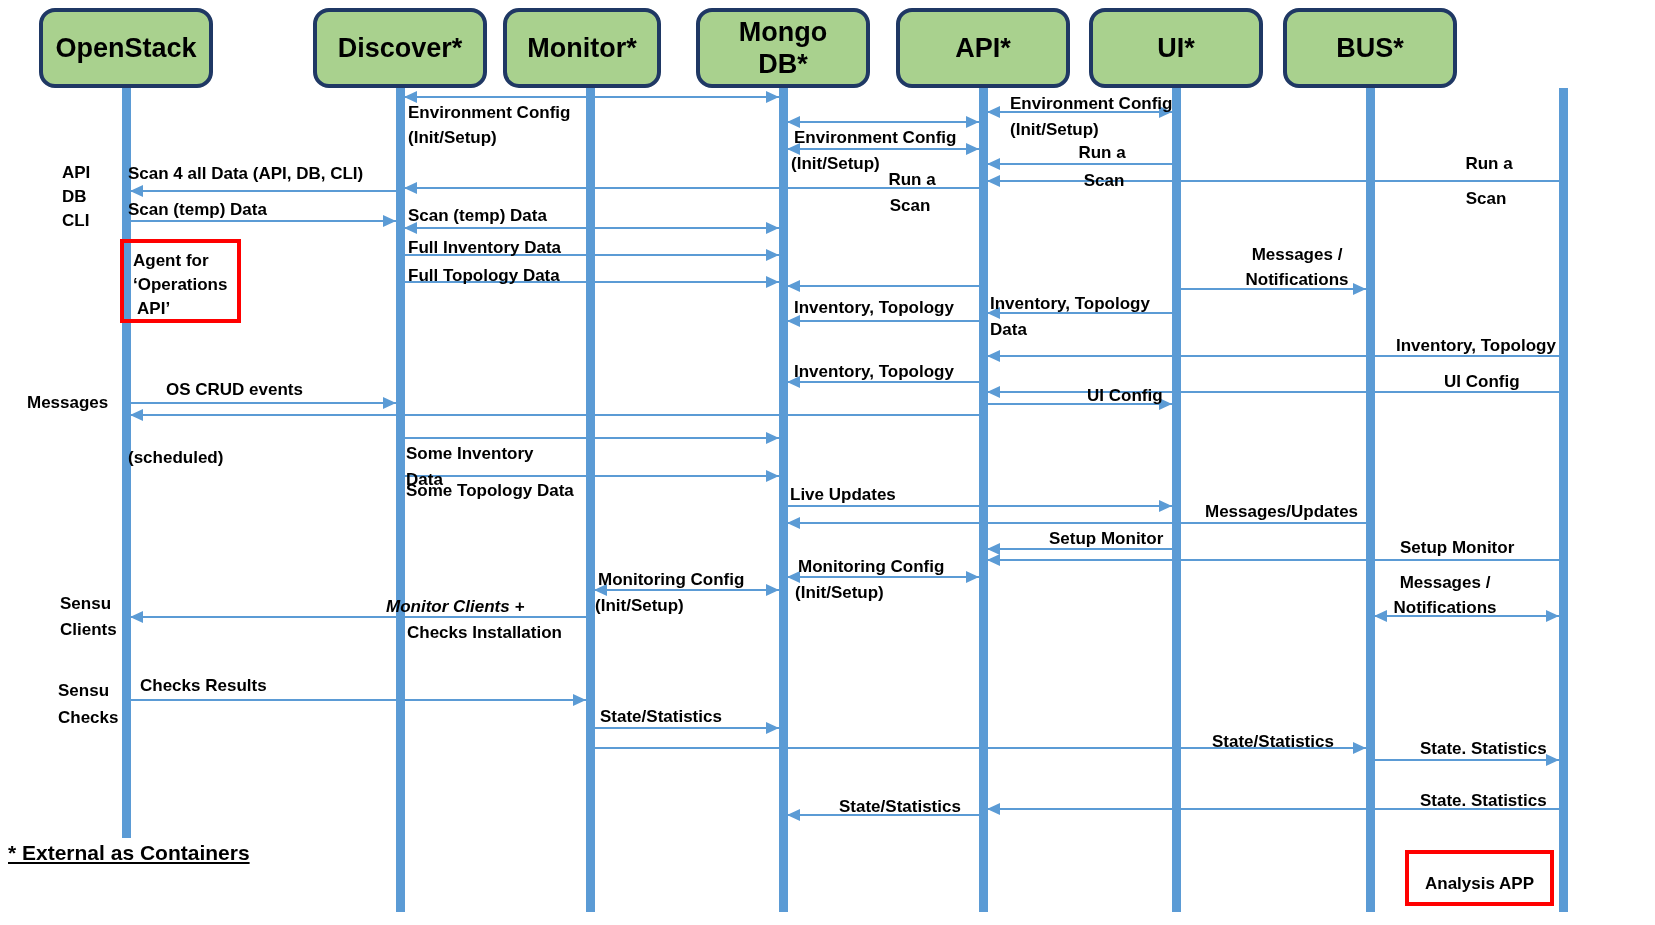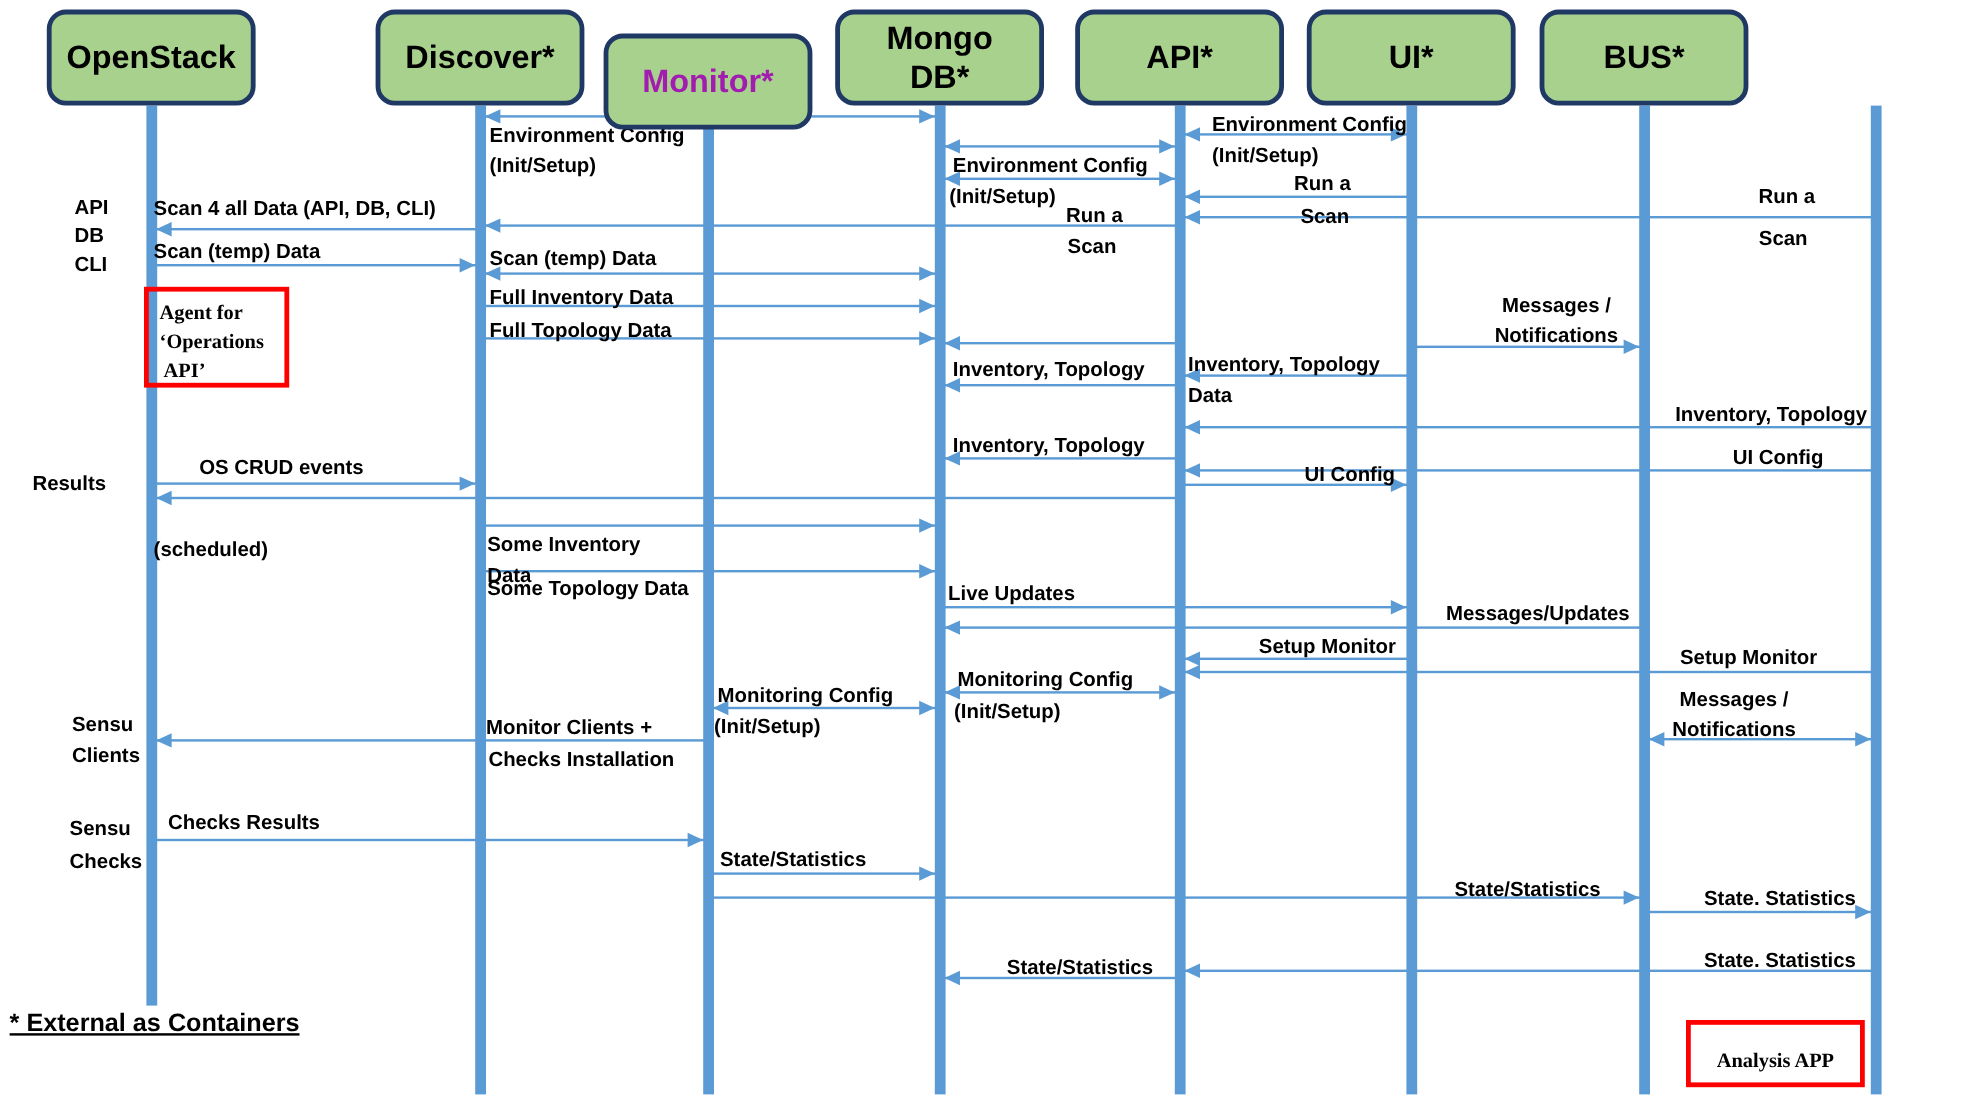--- a/index.html
+++ b/index.html
@@ -7,37 +7,37 @@
   #stage{position:relative;width:1655px;height:925px;background:#fff;overflow:hidden;
          font-family:"Liberation Sans",sans-serif;color:#000;}
   .actor{position:absolute;top:8px;height:80px;display:flex;flex-direction:column;
          align-items:center;justify-content:center;font-weight:bold;font-size:27px;
          line-height:32px;border-radius:16px;box-sizing:border-box;z-index:6;text-align:center;}
   .lifeline{position:absolute;z-index:2;}
   .aline{position:absolute;height:2px;z-index:1;}
   .ahead{position:absolute;width:0;height:0;z-index:3;}
   .mlabel{position:absolute;font-weight:bold;font-size:17px;white-space:pre;z-index:4;}
   .note{position:absolute;box-sizing:border-box;z-index:5;font-weight:bold;font-size:17px;
-        line-height:24px;display:flex;flex-direction:column;background:transparent;font-family:Liberation Serif, serif;}
+        line-height:24px;display:flex;flex-direction:column;background:transparent;}
   .footnote{position:absolute;font-weight:bold;font-size:21px;text-decoration:underline;z-index:4;}
 </style>
 </head>
 <body>
 
 <div id="stage" style="background: rgb(255, 255, 255);">
   <div class="footnote" style="left: 8px; top: 841px; color: rgb(0, 0, 0);">* External as Containers</div>
 <div class="actor" style="left: 39px; width: 174px; background: rgb(169, 209, 142); border: 4px solid rgb(31, 56, 100); color: rgb(0, 0, 0);">
       <span>OpenStack</span>
     </div>
     <div class="lifeline" style="left: 121.5px; top: 88px; width: 9px; height: 750px; background: rgb(91, 155, 213);"></div>
     <div class="actor" style="left: 313px; width: 174px; background: rgb(169, 209, 142); border: 4px solid rgb(31, 56, 100); color: rgb(0, 0, 0);">
       <span>Discover*</span>
     </div>
     <div class="lifeline" style="left: 395.5px; top: 88px; width: 9px; height: 824px; background: rgb(91, 155, 213);"></div>
-    <div class="actor" style="left: 503px; width: 174px; background: rgb(169, 209, 142); border: 4px solid rgb(31, 56, 100); color: #a21caf; margin-top: 20px;">
+    <div class="actor" style="left: 503px; width: 158px; background: rgb(169, 209, 142); border: 4px solid rgb(31, 56, 100); color: #000000;">
       <span>Monitor*</span>
     </div>
     <div class="lifeline" style="left: 585.5px; top: 88px; width: 9px; height: 824px; background: rgb(91, 155, 213);"></div>
     <div class="actor" style="left: 696px; width: 174px; background: rgb(169, 209, 142); border: 4px solid rgb(31, 56, 100); color: rgb(0, 0, 0);">
       <span>Mongo</span>
       <span>DB*</span>
     </div>
     <div class="lifeline" style="left: 778.5px; top: 88px; width: 9px; height: 824px; background: rgb(91, 155, 213);"></div>
     <div class="actor" style="left: 896px; width: 174px; background: rgb(169, 209, 142); border: 4px solid rgb(31, 56, 100); color: rgb(0, 0, 0);">
       <span>API*</span>
@@ -159,36 +159,36 @@
     <div class="mlabel" style="top: 295px; line-height: 25px; color: rgb(0, 0, 0); left: 794px;">Inventory, Topology</div>
     <div class="mlabel" style="top: 242px; line-height: 25px; color: rgb(0, 0, 0); left: 1297px; transform: translateX(-50%); text-align: center;">Messages /
 Notifications</div>
     <div class="mlabel" style="top: 291px; line-height: 25px; color: rgb(0, 0, 0); left: 990px;">Inventory, Topology</div>
     <div class="mlabel" style="top: 317px; line-height: 25px; color: rgb(0, 0, 0); left: 990px;">Data</div>
     <div class="mlabel" style="top: 333px; line-height: 25px; color: rgb(0, 0, 0); left: 1396px;">Inventory, Topology</div>
     <div class="mlabel" style="top: 359px; line-height: 25px; color: rgb(0, 0, 0); left: 794px;">Inventory, Topology</div>
     <div class="mlabel" style="top: 369px; line-height: 25px; color: rgb(0, 0, 0); left: 1444px;">UI Config</div>
     <div class="mlabel" style="top: 383px; line-height: 25px; color: rgb(0, 0, 0); left: 1087px;">UI Config</div>
     <div class="mlabel" style="top: 377px; line-height: 25px; color: rgb(0, 0, 0); left: 166px;">OS CRUD events</div>
-    <div class="mlabel" style="top: 390px; line-height: 25px; color: rgb(0, 0, 0); left: 27px;">Results</div>
+    <div class="mlabel" style="top: 390px; line-height: 25px; color: rgb(0, 0, 0); left: 27px;">Messages</div>
     <div class="mlabel" style="top: 445px; line-height: 25px; color: rgb(0, 0, 0); left: 128px;">(scheduled)</div>
     <div class="mlabel" style="top: 441px; line-height: 26px; color: rgb(0, 0, 0); left: 406px;">Some Inventory
 Data</div>
     <div class="mlabel" style="top: 478px; line-height: 25px; color: rgb(0, 0, 0); left: 406px;">Some Topology Data</div>
     <div class="mlabel" style="top: 482px; line-height: 25px; color: rgb(0, 0, 0); left: 790px;">Live Updates</div>
     <div class="mlabel" style="top: 499px; line-height: 25px; color: rgb(0, 0, 0); left: 1205px;">Messages/Updates</div>
     <div class="mlabel" style="top: 526px; line-height: 25px; color: rgb(0, 0, 0); left: 1049px;">Setup Monitor</div>
     <div class="mlabel" style="top: 535px; line-height: 25px; color: rgb(0, 0, 0); left: 1400px;">Setup Monitor</div>
     <div class="mlabel" style="top: 554px; line-height: 25px; color: rgb(0, 0, 0); left: 798px;">Monitoring Config</div>
     <div class="mlabel" style="top: 580px; line-height: 25px; color: rgb(0, 0, 0); left: 795px;">(Init/Setup)</div>
     <div class="mlabel" style="top: 567px; line-height: 25px; color: rgb(0, 0, 0); left: 598px;">Monitoring Config</div>
     <div class="mlabel" style="top: 593px; line-height: 25px; color: rgb(0, 0, 0); left: 595px;">(Init/Setup)</div>
     <div class="mlabel" style="top: 570px; line-height: 25px; color: rgb(0, 0, 0); left: 1445px; transform: translateX(-50%); text-align: center;">Messages /
 Notifications</div>
-    <div class="mlabel" style="top: 594px; line-height: 25px; color: rgb(0, 0, 0); left: 405px;">Monitor Clients +</div>
+    <div class="mlabel" style="top: 594px; line-height: 25px; color: rgb(0, 0, 0); left: 386px; font-style: italic;">Monitor Clients +</div>
     <div class="mlabel" style="top: 620px; line-height: 25px; color: rgb(0, 0, 0); left: 407px;">Checks Installation</div>
     <div class="mlabel" style="top: 591px; line-height: 26px; color: rgb(0, 0, 0); left: 60px;">Sensu
 Clients</div>
     <div class="mlabel" style="top: 673px; line-height: 25px; color: rgb(0, 0, 0); left: 140px;">Checks Results</div>
     <div class="mlabel" style="top: 677px; line-height: 27px; color: rgb(0, 0, 0); left: 58px;">Sensu
 Checks</div>
     <div class="mlabel" style="top: 704px; line-height: 25px; color: rgb(0, 0, 0); left: 600px;">State/Statistics</div>
     <div class="mlabel" style="top: 729px; line-height: 25px; color: rgb(0, 0, 0); left: 1212px;">State/Statistics</div>
     <div class="mlabel" style="top: 736px; line-height: 25px; color: rgb(0, 0, 0); left: 1420px;">State. Statistics</div>
     <div class="mlabel" style="top: 788px; line-height: 25px; color: rgb(0, 0, 0); left: 1420px;">State. Statistics</div>

